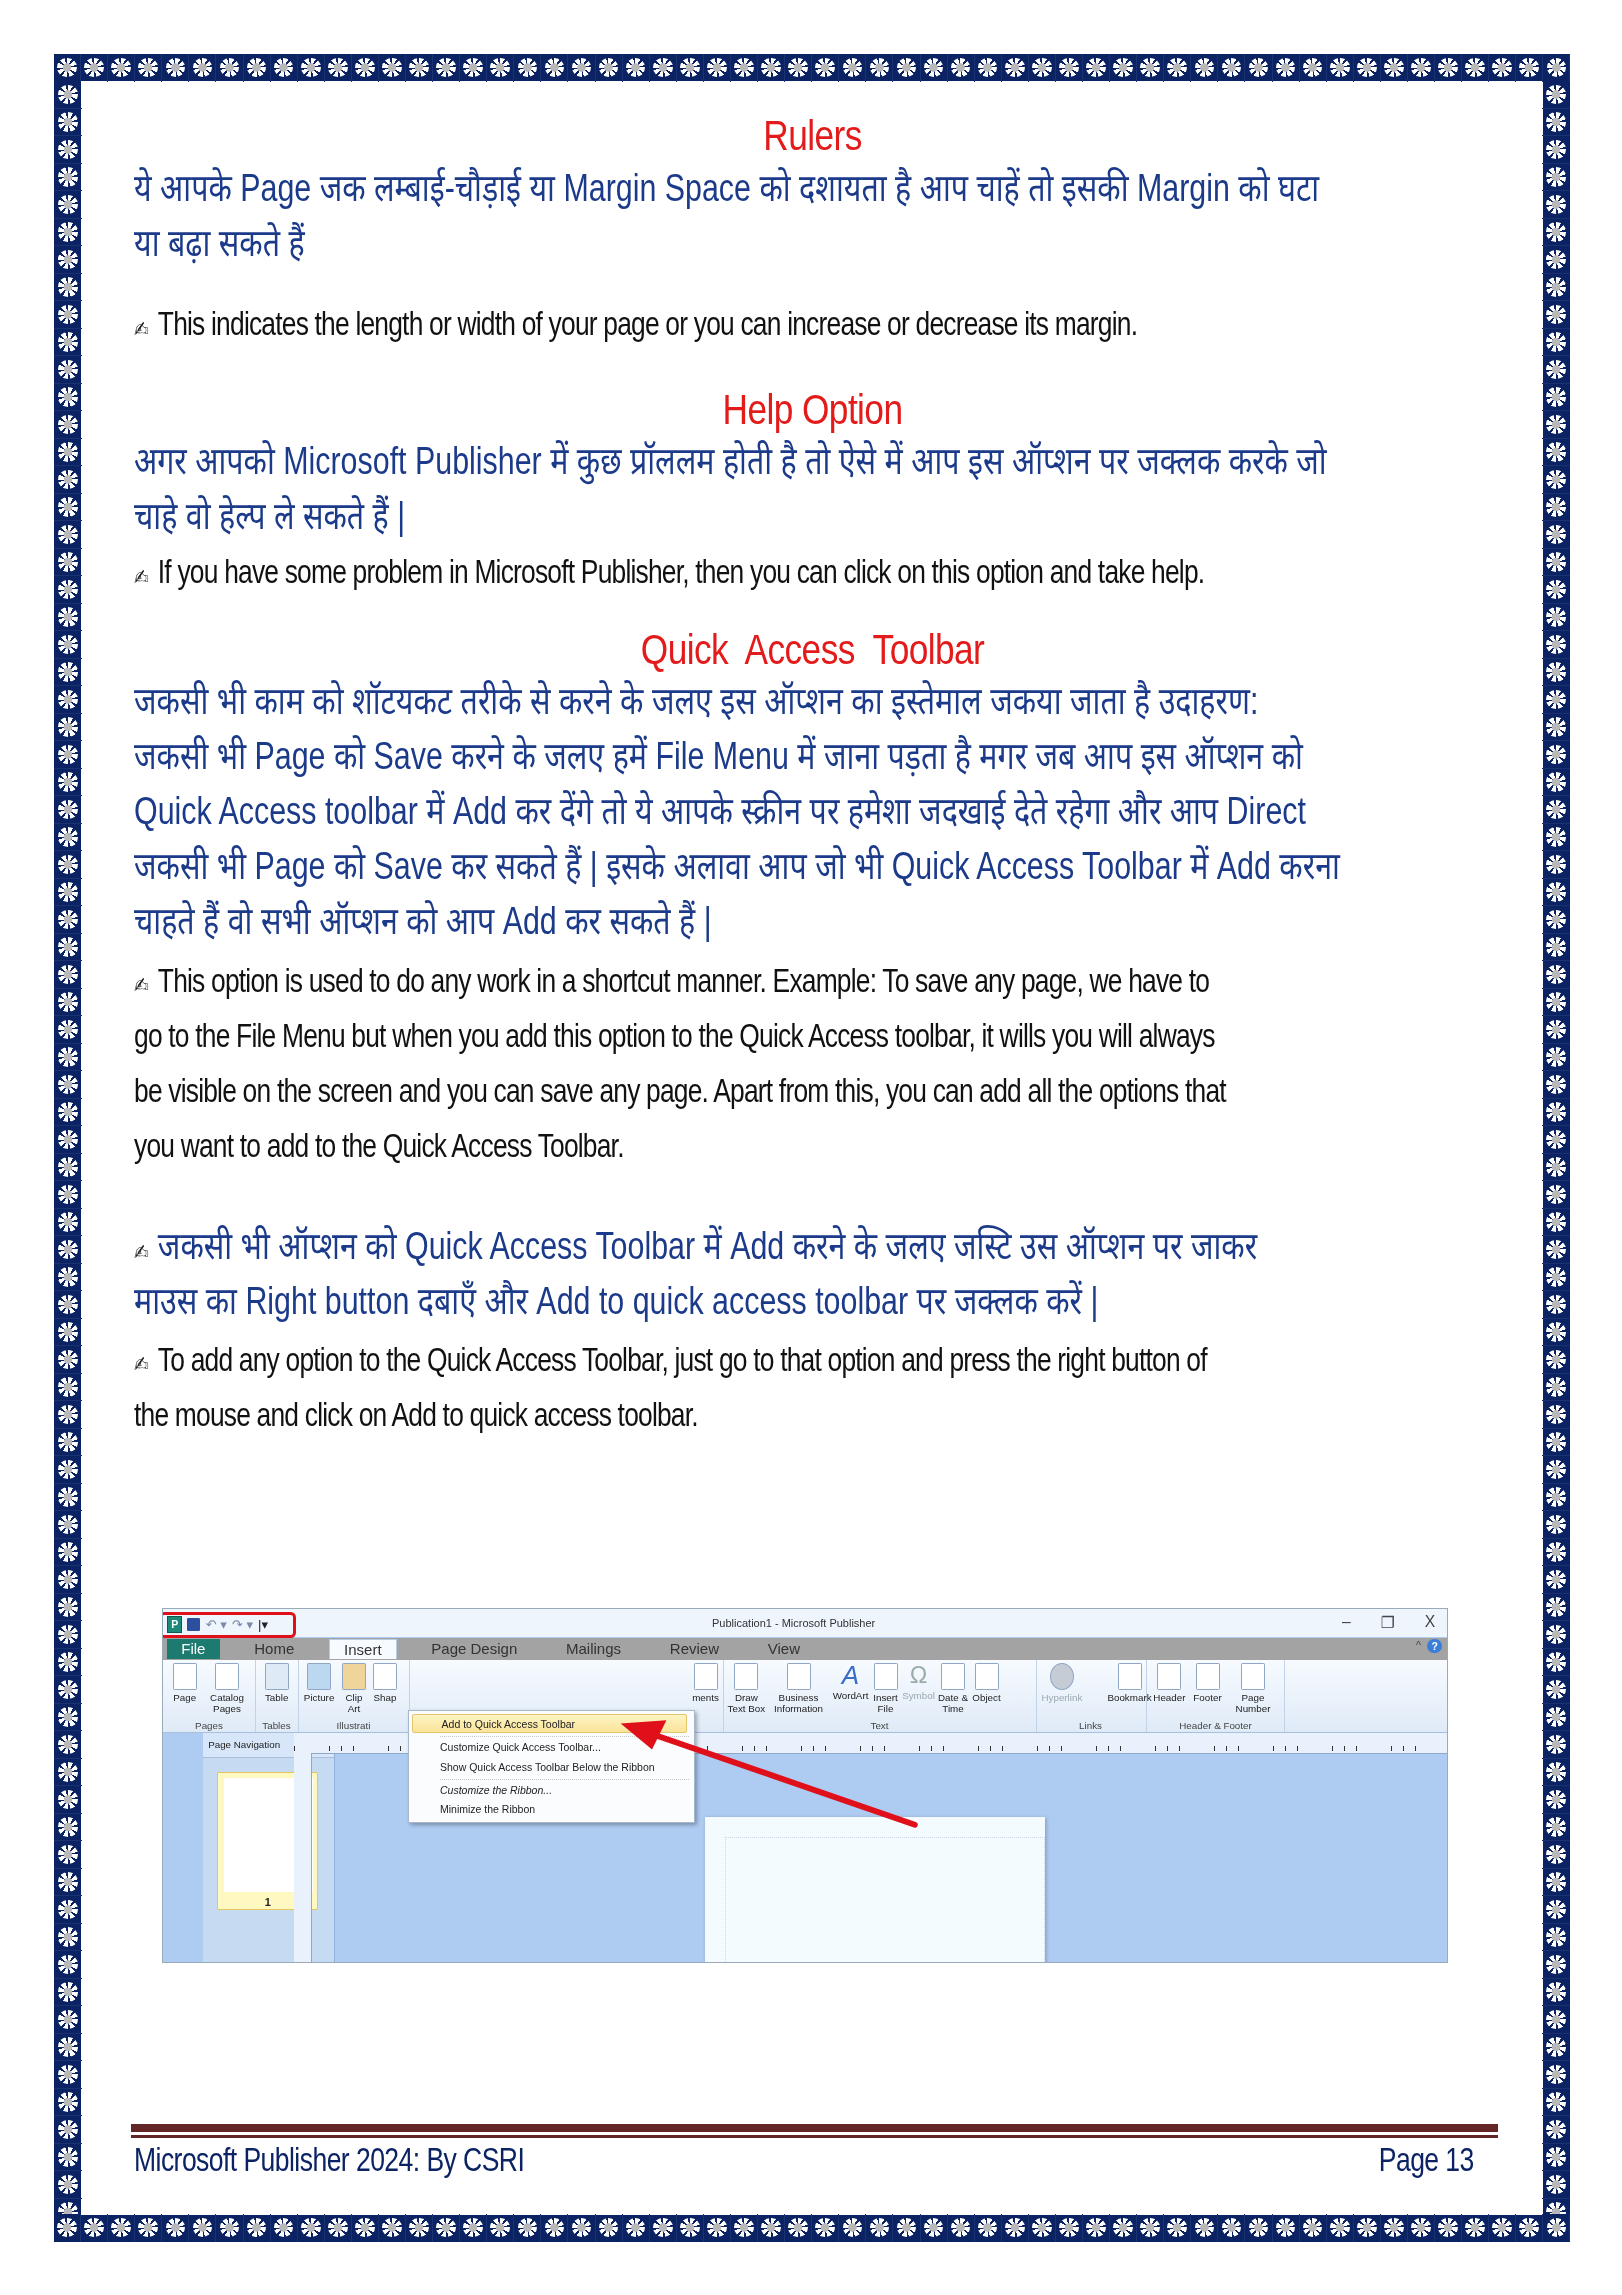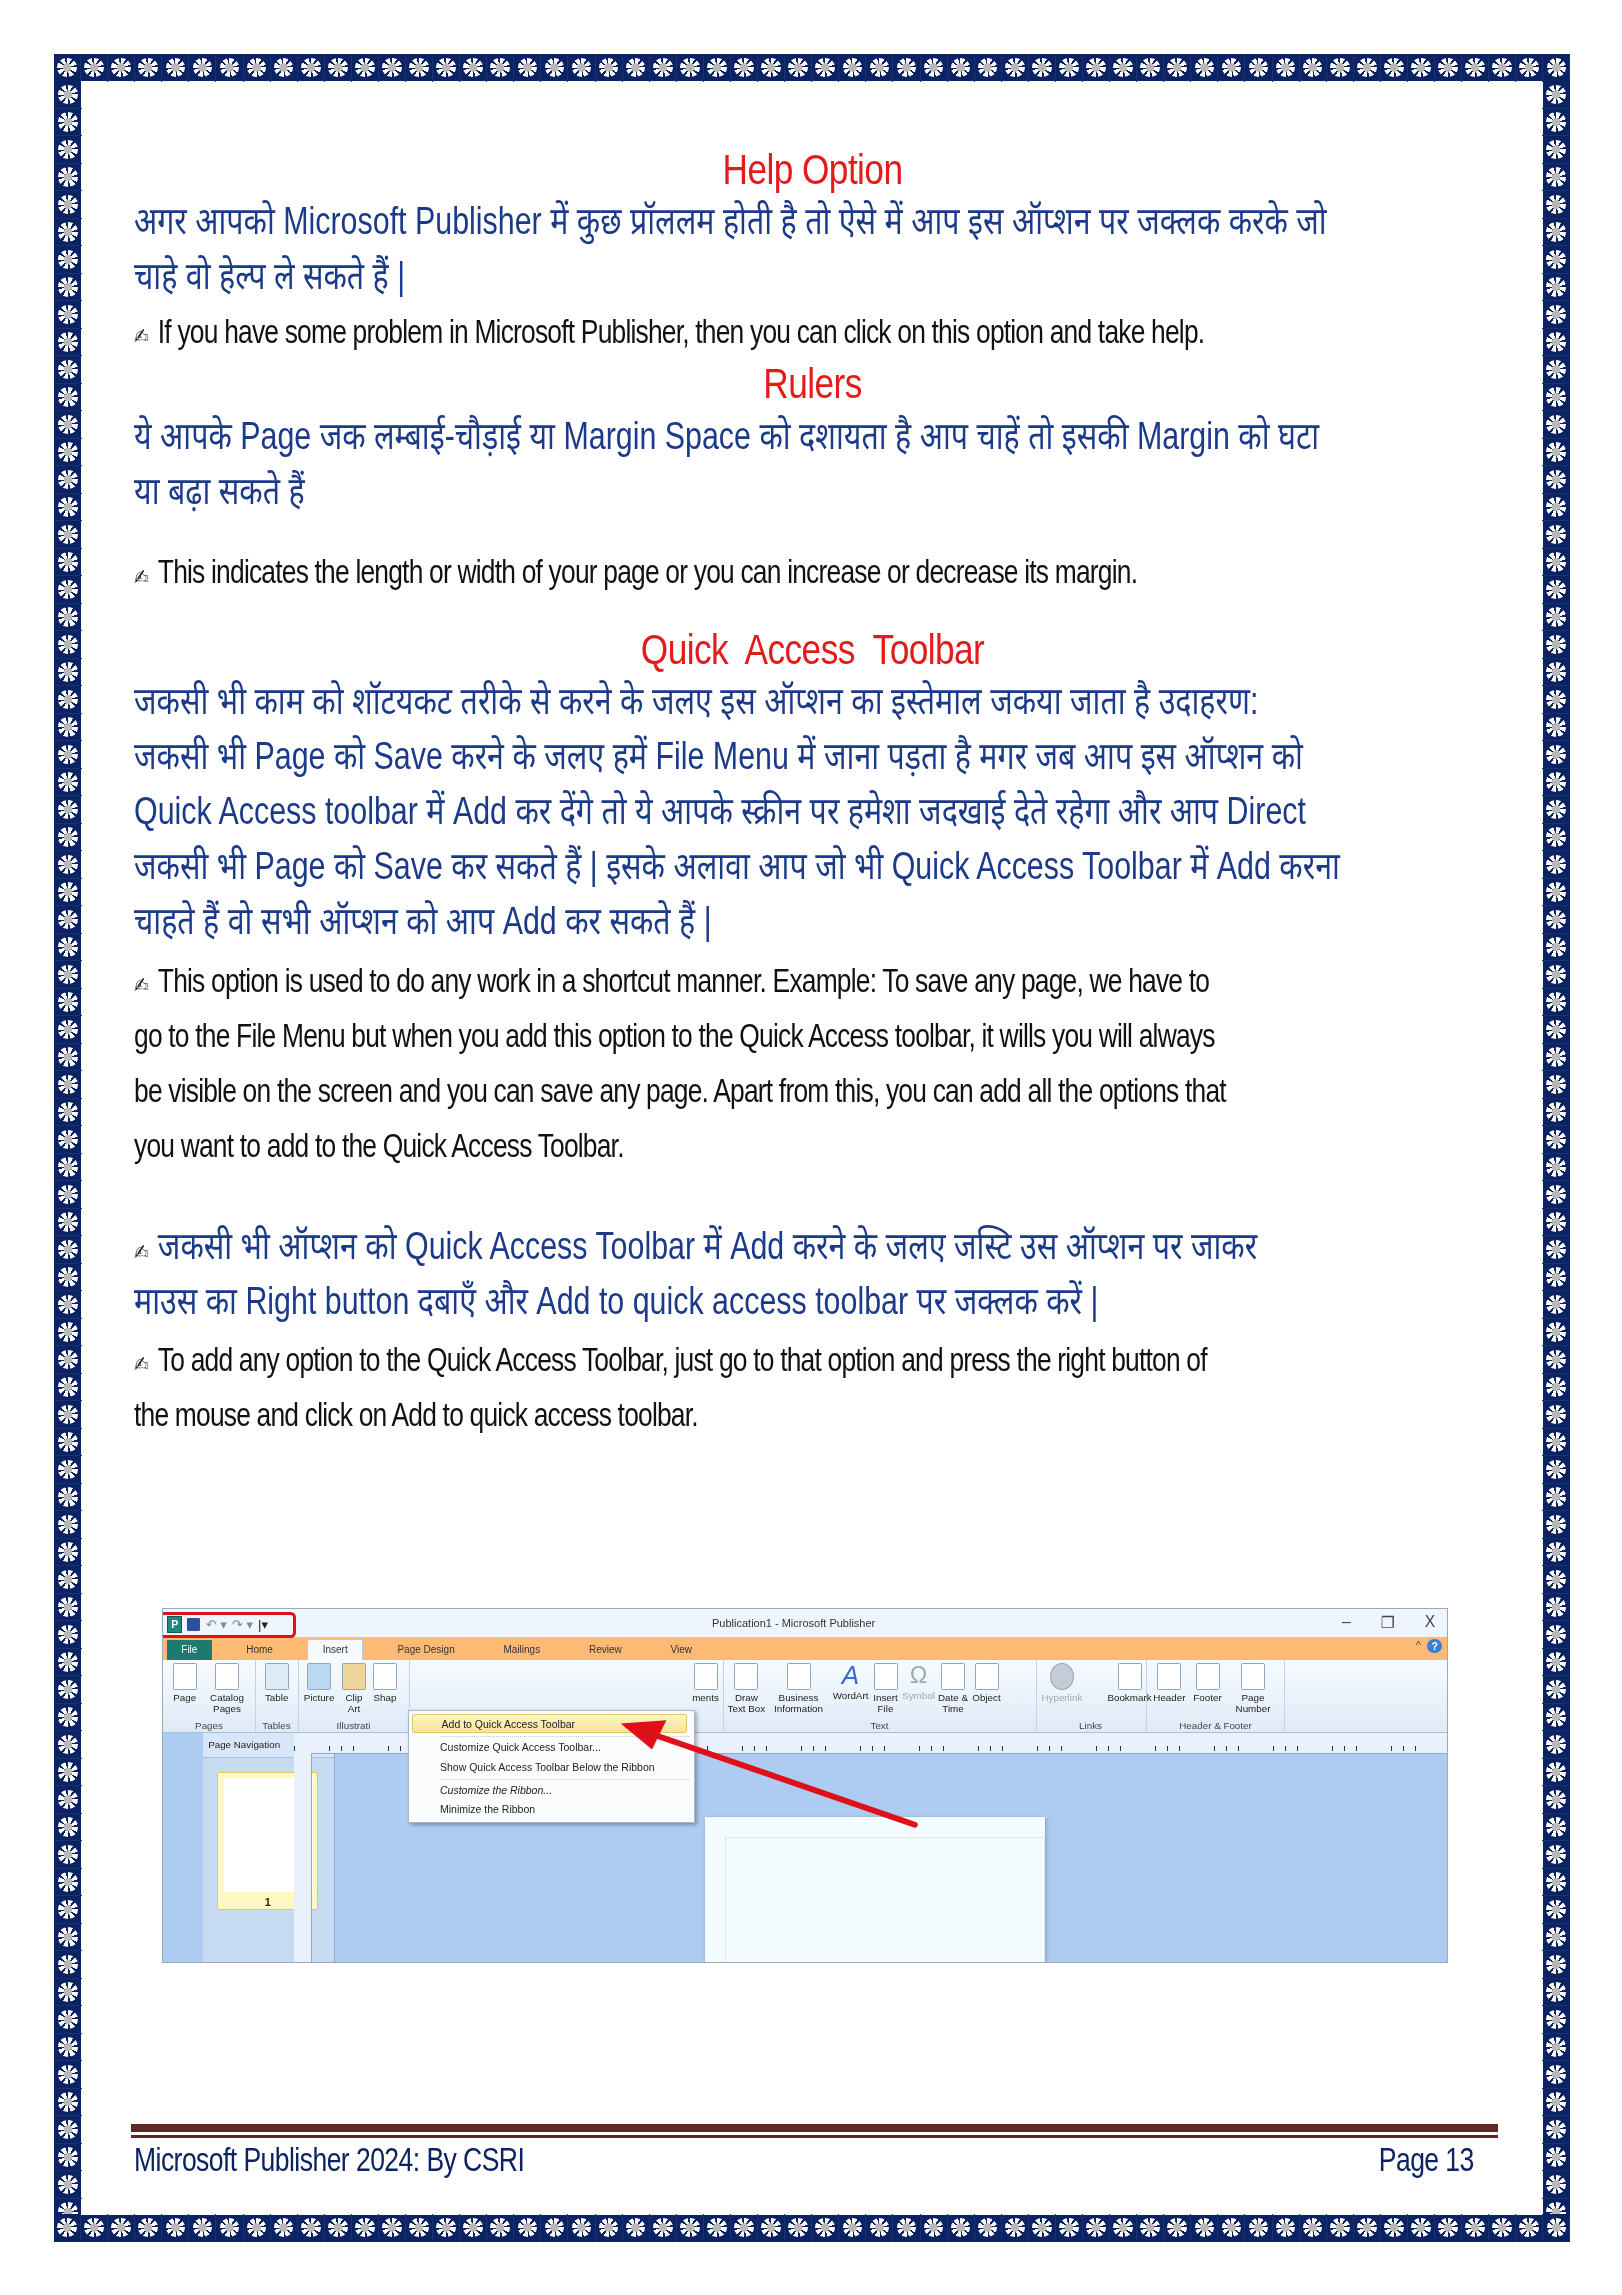--- a/index.html
+++ b/index.html
@@ -19,21 +19,21 @@
   .pen{display:inline-block;width:22px;height:22px;margin-right:7.8px;vertical-align:-1.3px;font-size:22px;line-height:22px;color:#222;}
 
   
   .shot{position:absolute;left:162px;top:1608px;width:1284px;height:353px;background:#aecbf2;border:0.7px solid #9ab;overflow:hidden;font-family:"Liberation Sans",sans-serif;color:#222;}
   .titlebar{position:absolute;left:0;top:0;width:100%;height:27.5px;background:#eef5fd;}
   .qat{position:absolute;left:-3.9px;top:2.6px;width:137px;height:26px;border:3.3px solid #e0101a;border-radius:5.2px;box-sizing:border-box;display:flex;align-items:center;gap:5.2px;padding-left:5.2px;font-size:13px;}
   .pub-logo{width:13px;height:15.7px;background:#1b8a7a;color:#fff;font-size:10.5px;font-weight:bold;text-align:center;line-height:15.7px;border:0.7px solid #0c5a50;}
   .save-ic{width:13px;height:13px;background:#2d4fa0;border-radius:1.3px;}
   .wtitle{position:absolute;left:549px;top:7.8px;font-size:11px;color:#333;}
   .winbtns{position:absolute;right:11.8px;top:3.9px;display:flex;gap:30px;font-size:15.7px;color:#444;}
-  .tabs{position:absolute;left:0;top:29px;width:100%;height:22px;background:#fdba74;display:flex;align-items:flex-end;font-size:10px;}
+  .tabs{position:absolute;left:0;top:29px;width:100%;height:22px;background:#a3a3a3;display:flex;align-items:center;font-size:15px;}
   .tab{padding:0 14.4px;height:19.6px;line-height:19.6px;color:#333;margin-left:20px;}
   .tab.file{background:#1c7a6e;color:#fff;margin-left:3.9px;}
   .tab.active{background:#f7fbff;border:0.7px solid #b8cbe3;border-bottom:none;}
   .help-ic{position:absolute;right:5.2px;top:30px;width:14.4px;height:14.4px;border-radius:50%;background:#3a7ed8;color:#fff;font-size:10.5px;line-height:14.4px;text-align:center;font-weight:bold;}
   .collapse-ic{position:absolute;right:26px;top:30px;font-size:10.5px;color:#444;}
   .ribbon{position:absolute;left:0;top:51px;width:100%;height:72px;background:linear-gradient(#f7fbff,#dfeaf7);border-bottom:0.7px solid #a9bfdc;}
   .group{position:absolute;top:0;height:72px;border-right:0.7px solid #c3d3e7;}
   .gbtn{position:absolute;top:2.6px;text-align:center;font-size:9.8px;line-height:11px;color:#222;}
   .gbtn .ic{width:22px;height:25px;margin:0 auto 2.6px;background:#fff;border:0.7px solid #8fa6c4;border-radius:1.3px;}
   .gbtn.dim{color:#9aa;}
@@ -334,35 +334,35 @@
     <span><i class="flower"></i></span>
     <span><i class="flower"></i></span>
     <span><i class="flower"></i></span>
     <span><i class="flower"></i></span>
     <span><i class="flower"></i></span>
     <span><i class="flower"></i></span>
   </div>
 
 <div class="content">
 
+  <section>
+    <h2 style="transform:scaleX(.82);">Rulers</h2>
+    <p class="hi" style="margin-top:1.3px;white-space:nowrap;transform:scaleX(.80);transform-origin:left;">ये आपके Page जक लम्बाई-चौड़ाई या Margin Space को दशायता है आप चाहें तो इसकी Margin को घटा</p>
+    <p class="hi" style="white-space:nowrap;transform:scaleX(.80);transform-origin:left;">या बढ़ा सकते हैं</p>
+    <p class="en" style="margin-top:25px;white-space:nowrap;transform:scaleX(.80);transform-origin:left;">
+      <span class="pen">✍</span><span>This indicates the length or width of your page or you can increase or decrease its margin.</span>
+    </p>
+  </section>
+
   <section style="margin-top:34px;">
     <h2 style="transform:scaleX(.82);">Help Option</h2>
     <p class="hi" style="white-space:nowrap;transform:scaleX(.80);transform-origin:left;">अगर आपको Microsoft Publisher में कुछ प्रॉललम होती है तो ऐसे में आप इस ऑप्शन पर जक्लक करके  जो</p>
     <p class="hi" style="white-space:nowrap;transform:scaleX(.80);transform-origin:left;">चाहे वो हेल्प ले सकते हैं |</p>
     <p class="en" style="white-space:nowrap;transform:scaleX(.80);transform-origin:left;">
       <span class="pen">✍</span><span>If you have some problem in Microsoft Publisher, then you can click on this option and take help.</span>
-    </p>
-  </section>
-
-  <section>
-    <h2 style="transform:scaleX(.82);">Rulers</h2>
-    <p class="hi" style="margin-top:1.3px;white-space:nowrap;transform:scaleX(.80);transform-origin:left;">ये आपके Page जक लम्बाई-चौड़ाई या Margin Space को दशायता है आप चाहें तो इसकी Margin को घटा</p>
-    <p class="hi" style="white-space:nowrap;transform:scaleX(.80);transform-origin:left;">या बढ़ा सकते हैं</p>
-    <p class="en" style="margin-top:25px;white-space:nowrap;transform:scaleX(.80);transform-origin:left;">
-      <span class="pen">✍</span><span>This indicates the length or width of your page or you can increase or decrease its margin.</span>
     </p>
   </section>
 
   <section style="margin-top:26px;">
     <h2 style="transform:scaleX(.82);white-space:pre;">Quick  Access  Toolbar</h2>
     <p class="hi" style="white-space:nowrap;transform:scaleX(.80);transform-origin:left;">जकसी भी काम को शॉटयकट तरीके से करने के जलए इस ऑप्शन का इस्तेमाल जकया जाता है उदाहरण:</p>
     <p class="hi" style="white-space:nowrap;transform:scaleX(.80);transform-origin:left;">जकसी भी Page को Save करने के जलए हमें File Menu में जाना पड़ता है मगर जब आप इस ऑप्शन को</p>
     <p class="hi" style="white-space:nowrap;transform:scaleX(.80);transform-origin:left;">Quick Access toolbar में Add कर देंगे तो ये आपके स्क्रीन पर हमेशा जदखाई देते रहेगा और आप Direct</p>
     <p class="hi" style="white-space:nowrap;transform:scaleX(.80);transform-origin:left;">जकसी भी Page को Save कर सकते हैं | इसके अलावा आप जो भी Quick Access Toolbar में Add करना</p>
     <p class="hi" style="white-space:nowrap;transform:scaleX(.80);transform-origin:left;">चाहते हैं वो सभी ऑप्शन को आप Add कर सकते हैं |</p>

